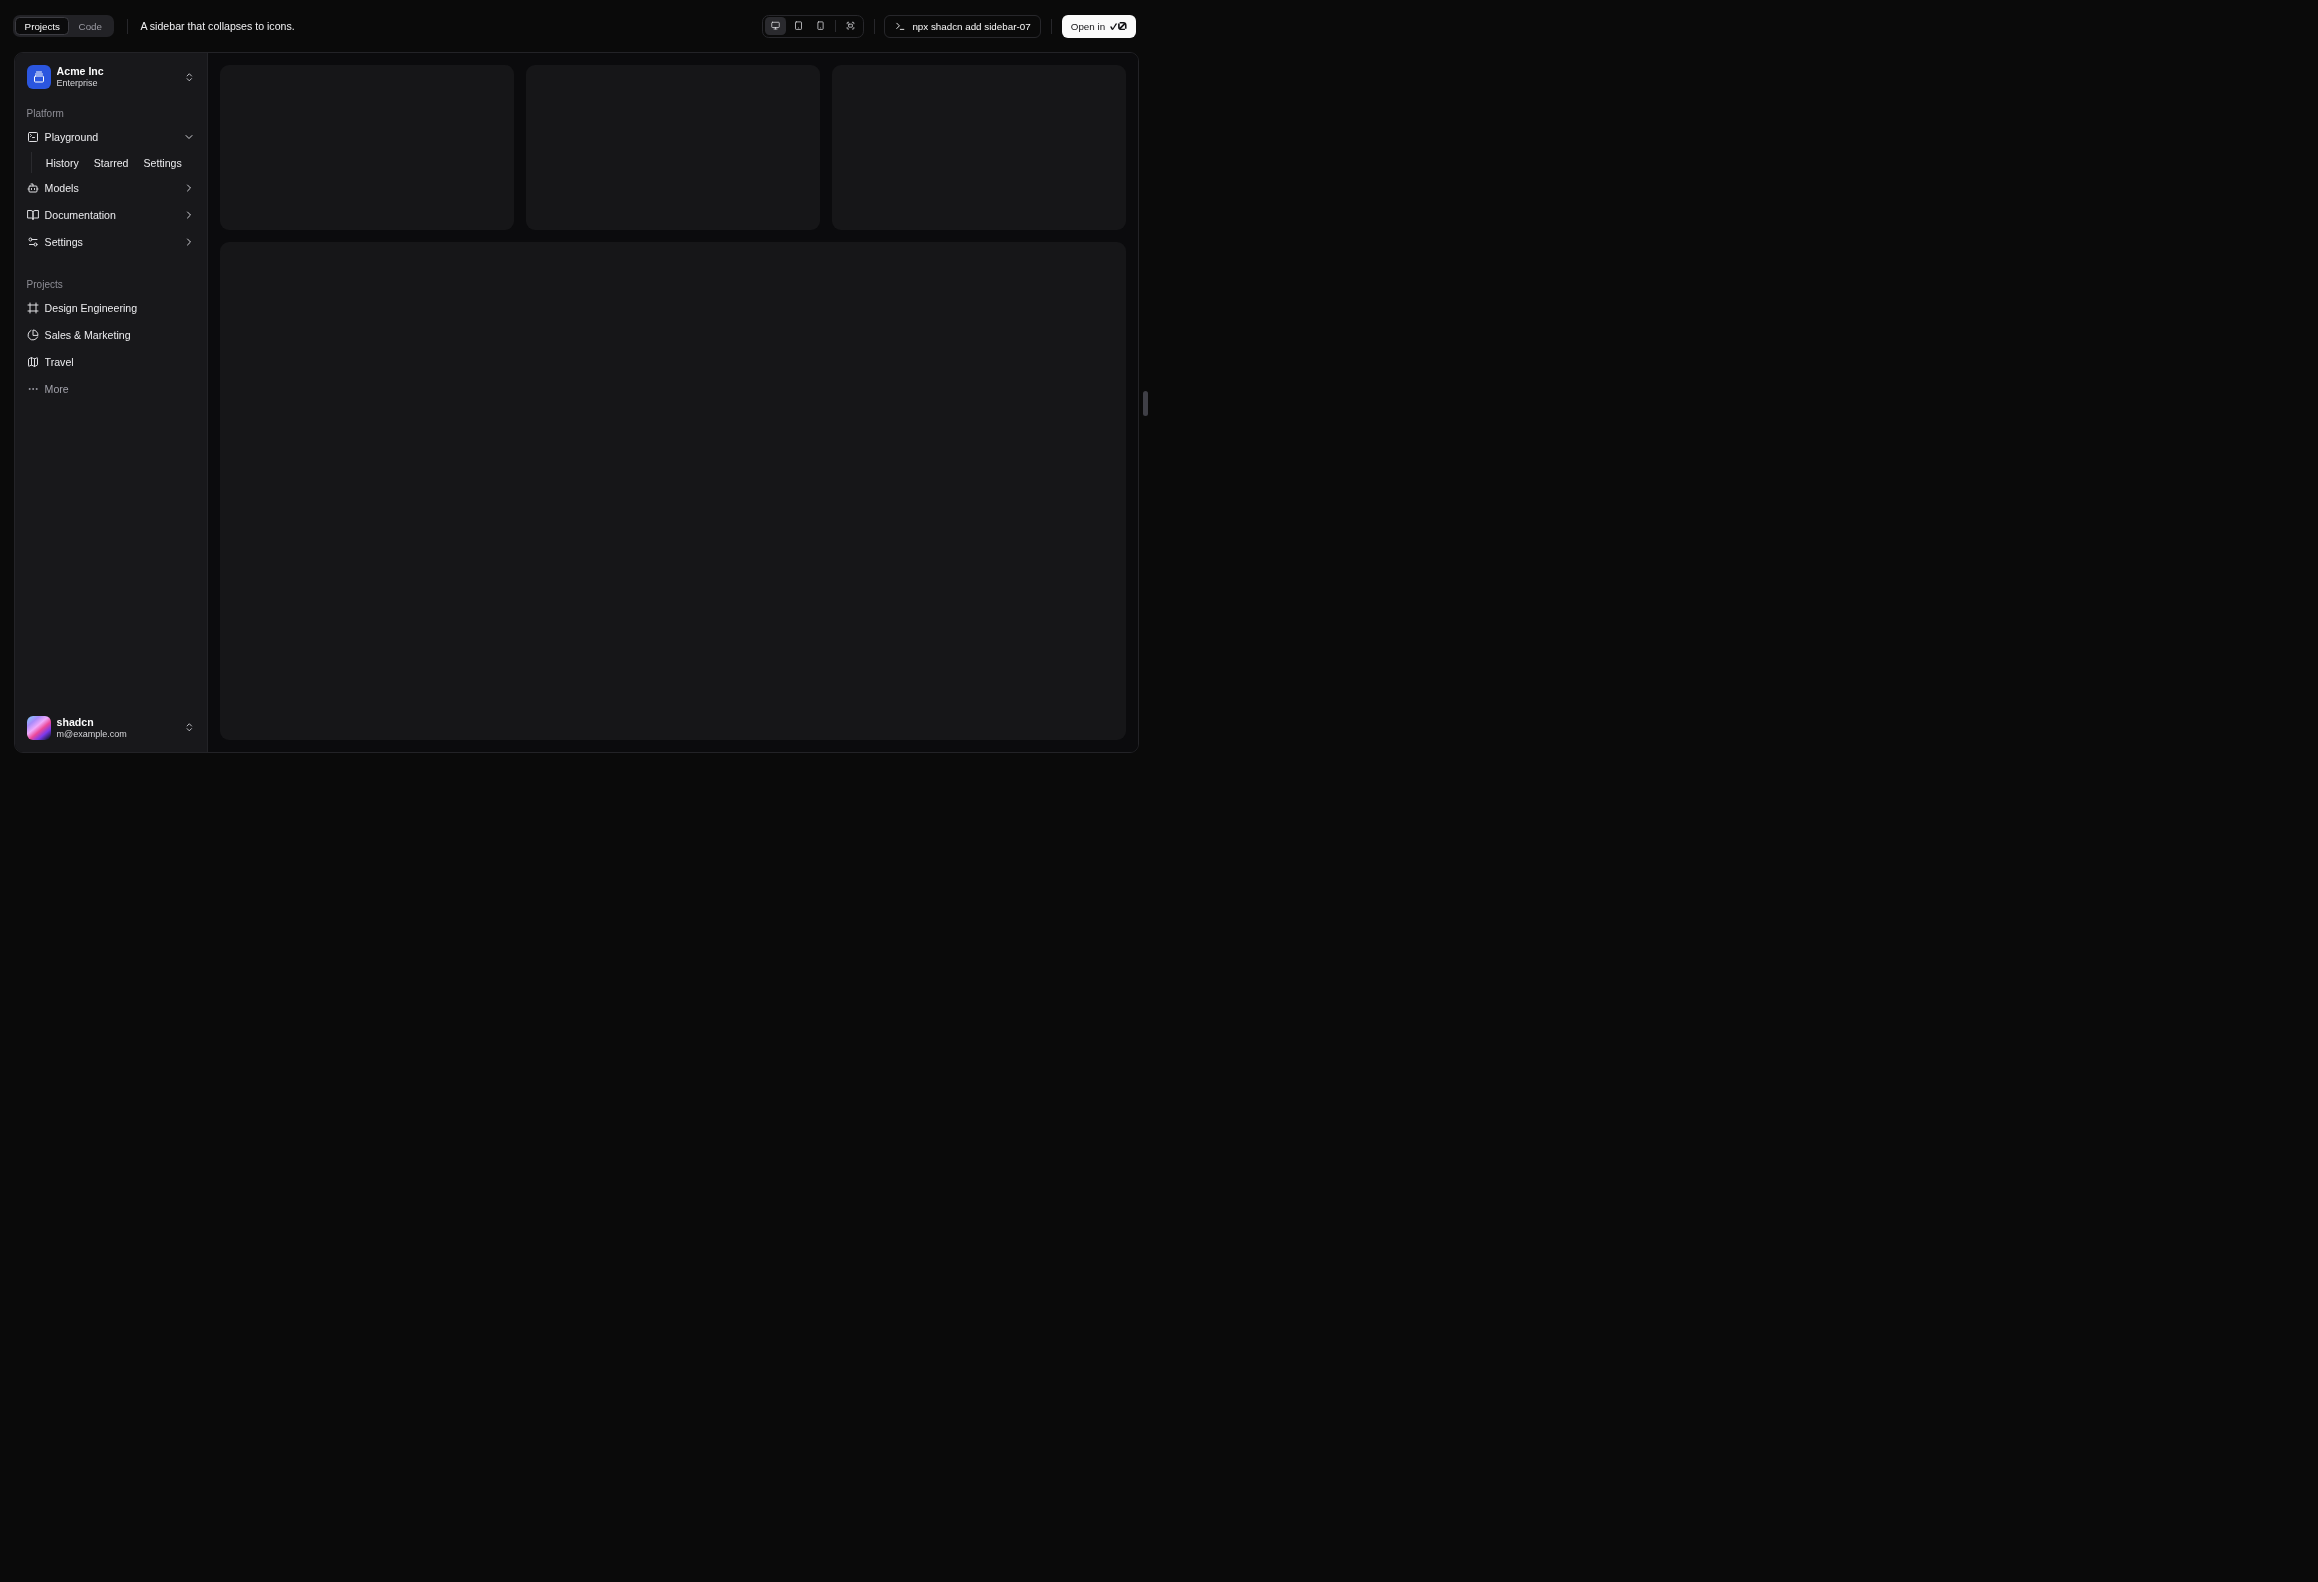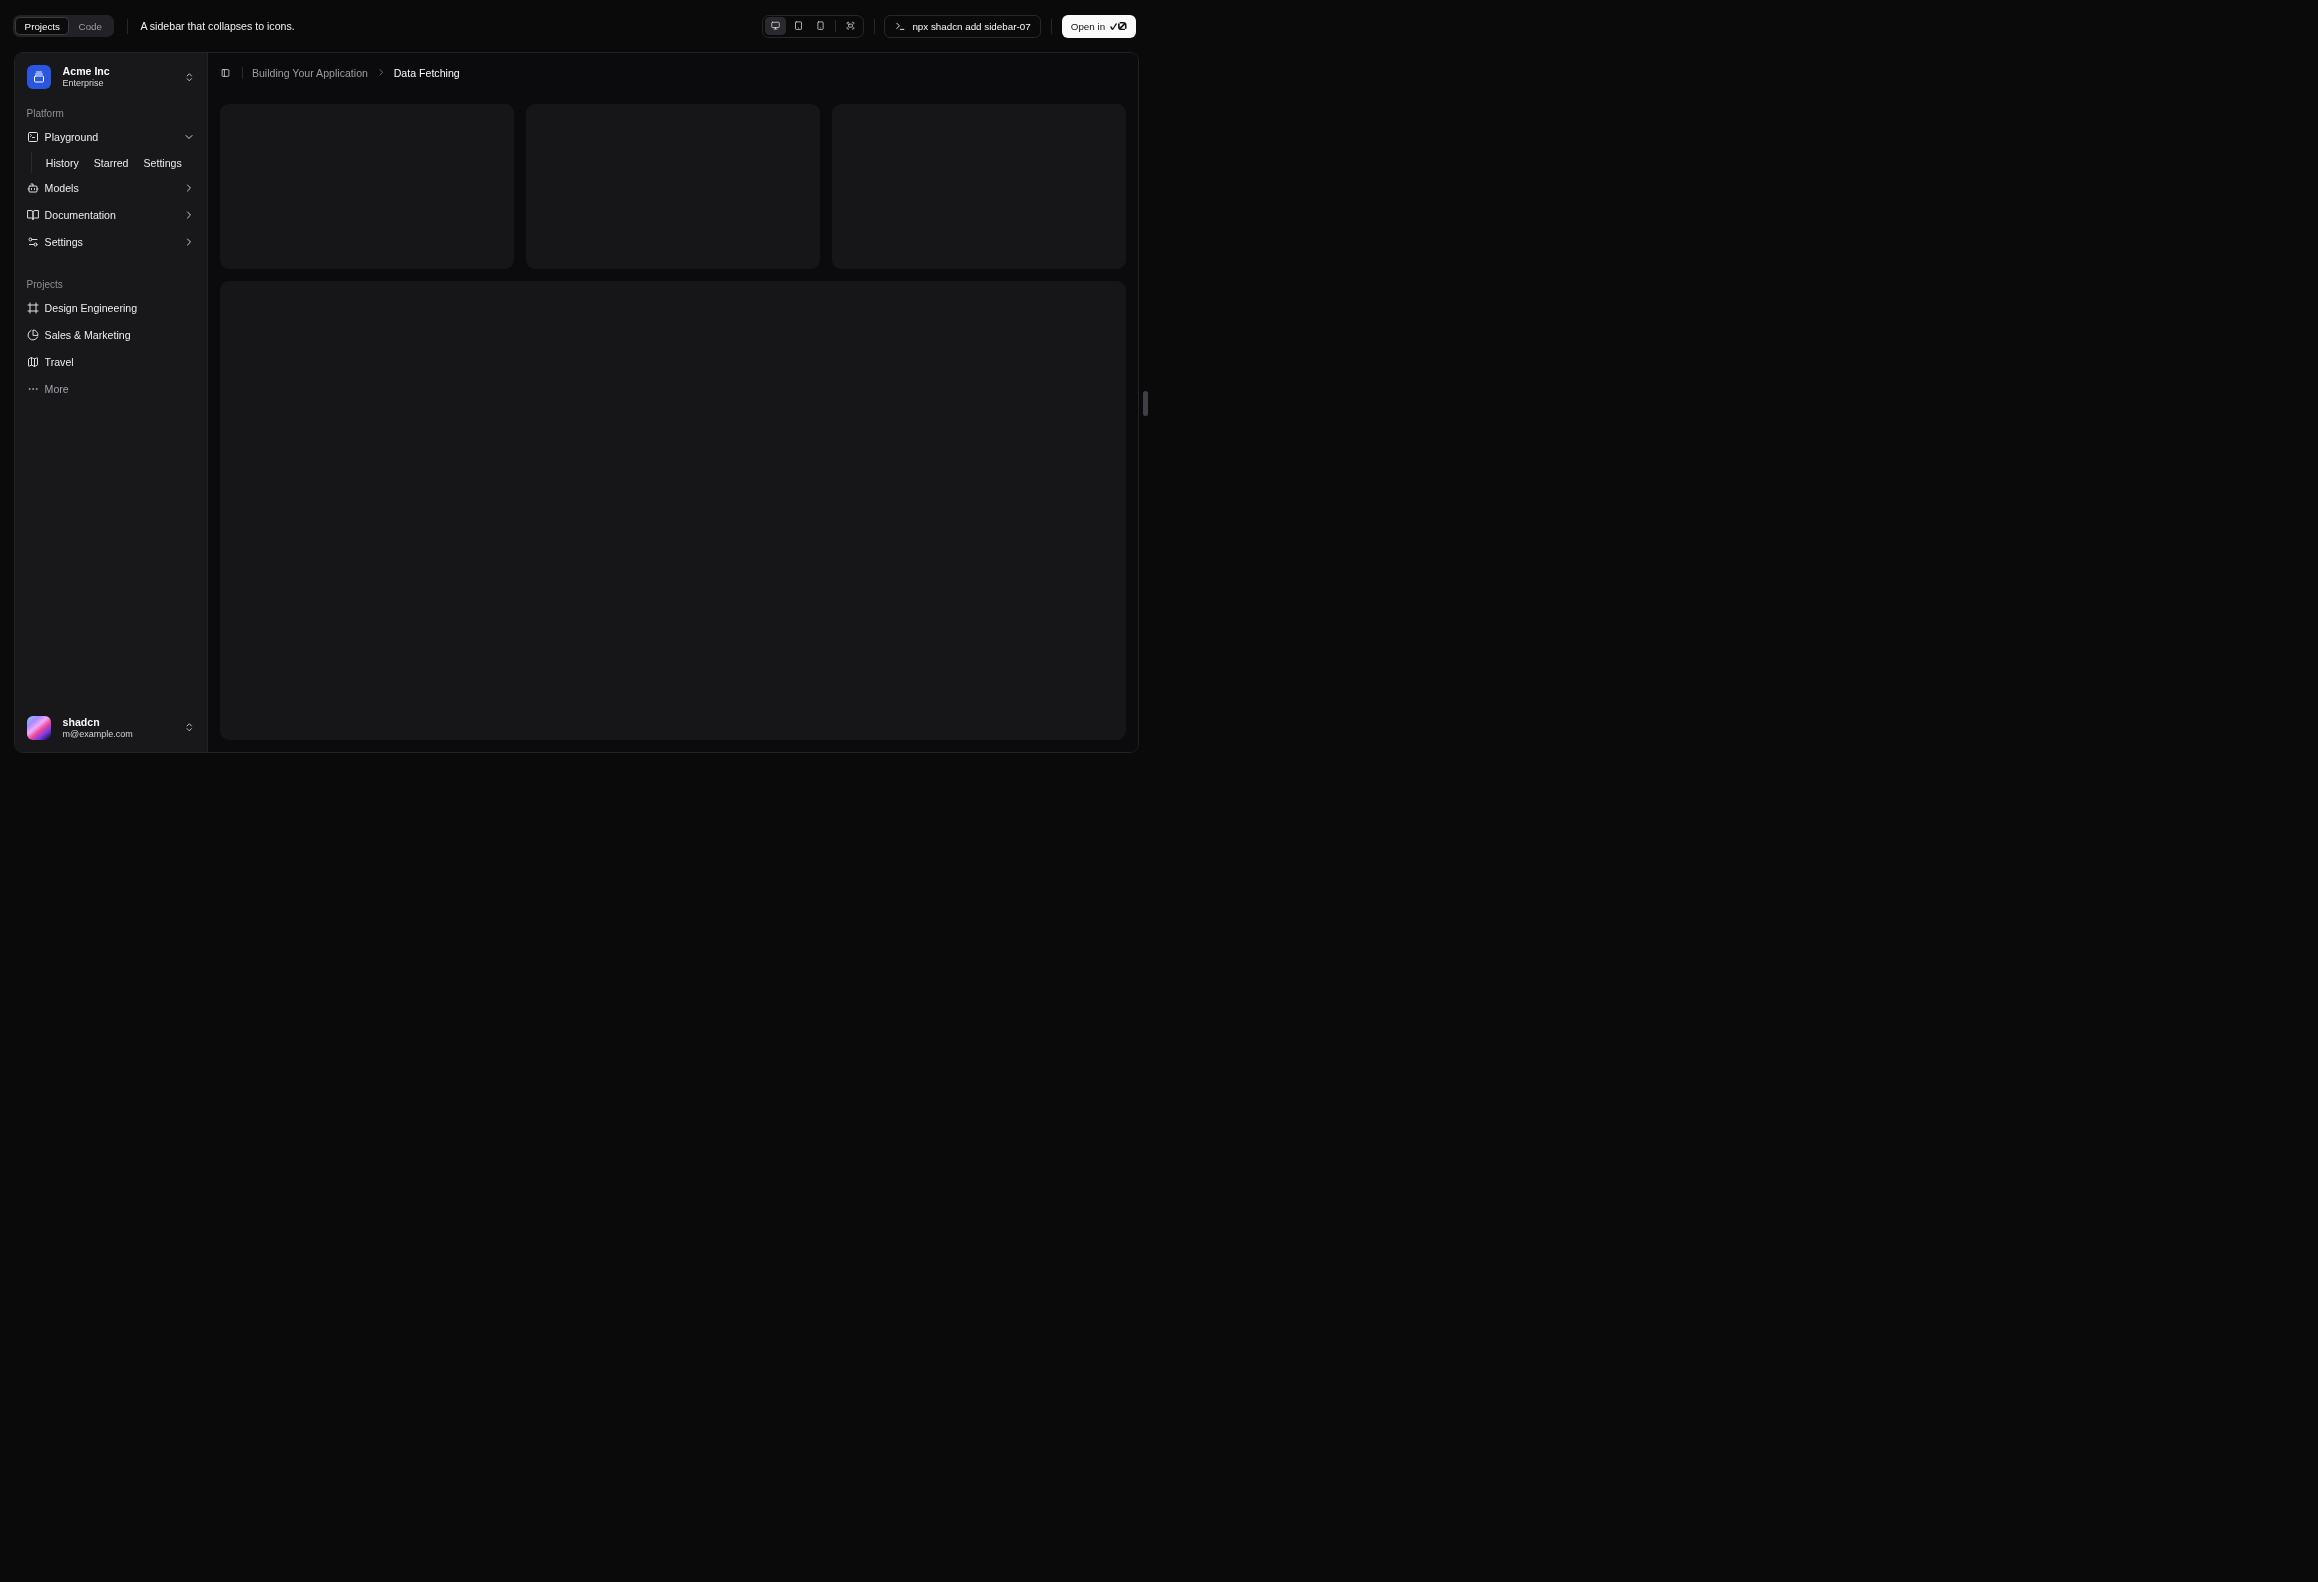--- a/index.html
+++ b/index.html
@@ -33,21 +33,21 @@
   .open-btn .logo { display:flex; }
   .tb-gap { width:9.8px; flex:none; }
 
   
   .frame { position:absolute; left:13.6px; top:52px; width:1125px; height:701px;
     border:0.8px solid #232327; border-radius:9px; background:#0b0b0d; display:flex; overflow:hidden; }
 
   
   .sidebar { width:193px; min-width:193px; background:#18181b; border-right:0.8px solid #232327;
     display:flex; flex-direction:column; padding:6px; }
-  .side-item { display:flex; align-items:center; gap:12px; padding:6px; border-radius:6px; cursor:pointer; }
+  .side-item { display:flex; align-items:center; gap:6px; padding:6px; border-radius:6px; cursor:pointer; }
   .team-logo { width:24px; height:24px; border-radius:6px; background:#2b56df; color:#fff;
     display:flex; align-items:center; justify-content:center; flex:none; }
   .id-text { flex:1; min-width:0; line-height:1.25; }
   .id-name { font-size:10.6px; font-weight:600; color:#fafafa; white-space:nowrap; overflow:hidden; }
   .id-sub { font-size:9px; color:#d6d6da; white-space:nowrap; overflow:hidden; }
   .chevrons { color:#d4d4d8; flex:none; display:flex; }
   .group { margin-top:6px; }
   .group.projects { margin-top:18px; }
   .group-label { height:24px; display:flex; align-items:center; padding:0 6px; font-size:10px; color:#8e8e96; }
   .menu { display:flex; flex-direction:column; gap:3px; }
@@ -313,38 +313,20 @@
             <svg width="10.6" height="10.6" viewBox="0 0 24 24" fill="none" stroke="currentColor" stroke-width="2" stroke-linecap="round" stroke-linejoin="round">
               <path d="m7 15 5 5 5-5"></path>
               <path d="m7 9 5-5 5 5"></path>
             </svg>
           </span>
       </div>
     </div>
   </div>
 
   <div class="main">
-    <div class="main-header">
-      <button class="icon-btn">
-          <svg width="12" height="12" viewBox="0 0 24 24" fill="none" stroke="currentColor" stroke-width="2" stroke-linecap="round" stroke-linejoin="round">
-            <rect width="18" height="18" x="3" y="3" rx="2"></rect>
-            <path d="M9 3v18"></path>
-          </svg>
-        </button>
-      <div class="bc-sep-line"></div>
-      <div class="breadcrumb">
-        <span class="bc-parent">Building Your Application</span>
-        <span class="bc-chevron">
-            <svg width="10.6" height="10.6" viewBox="0 0 24 24" fill="none" stroke="currentColor" stroke-width="2" stroke-linecap="round" stroke-linejoin="round">
-              <path d="m9 18 6-6-6-6"></path>
-            </svg>
-          </span>
-        <span class="bc-current">Data Fetching</span>
-      </div>
-    </div>
     <div class="main-content">
       <div class="cards-row">
         <div class="ph-card"></div>
         <div class="ph-card"></div>
         <div class="ph-card"></div>
       </div>
       <div class="big-card"></div>
     </div>
   </div>
 </div>

